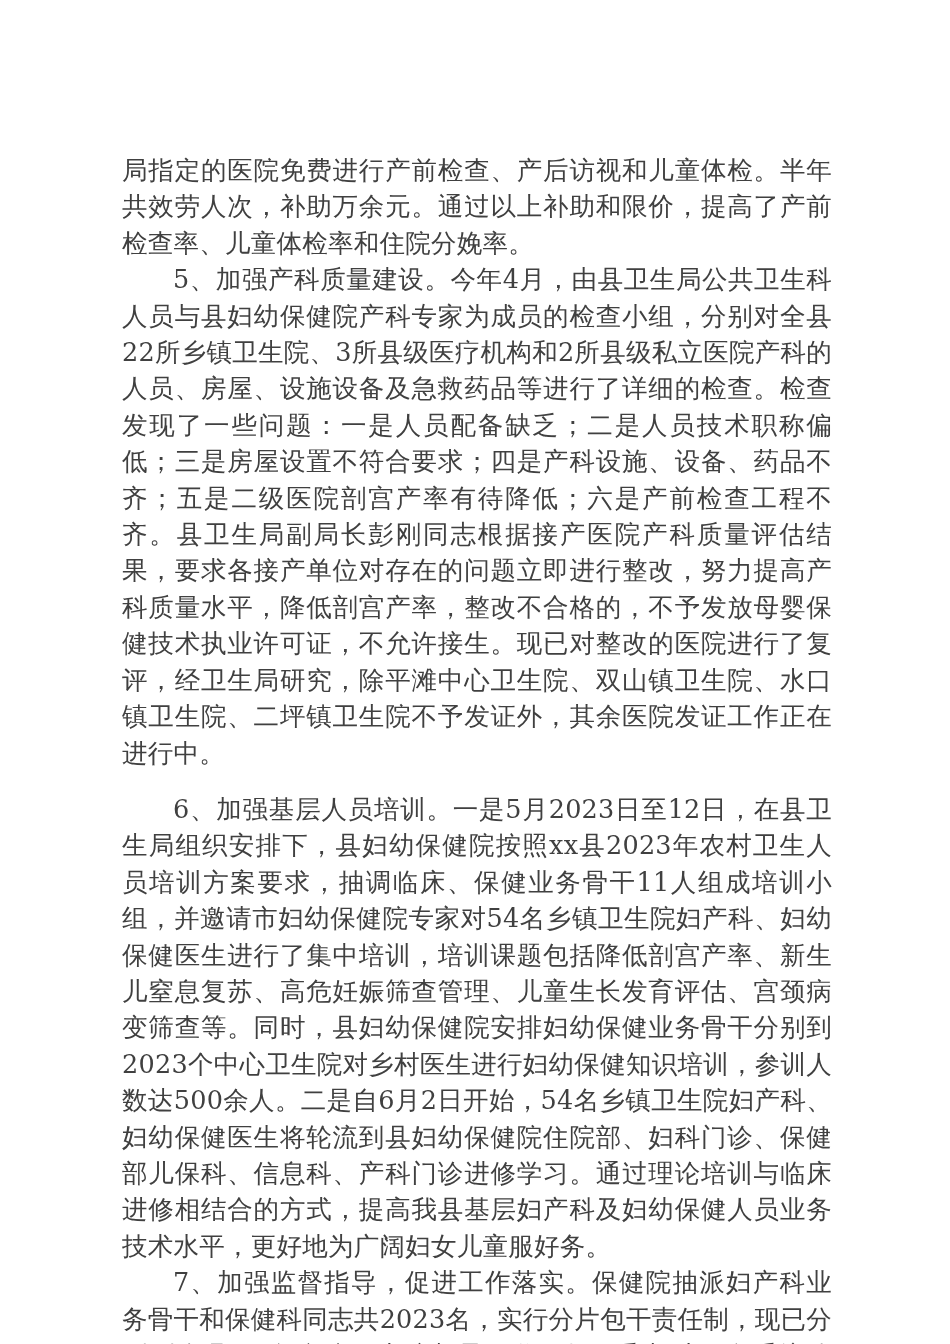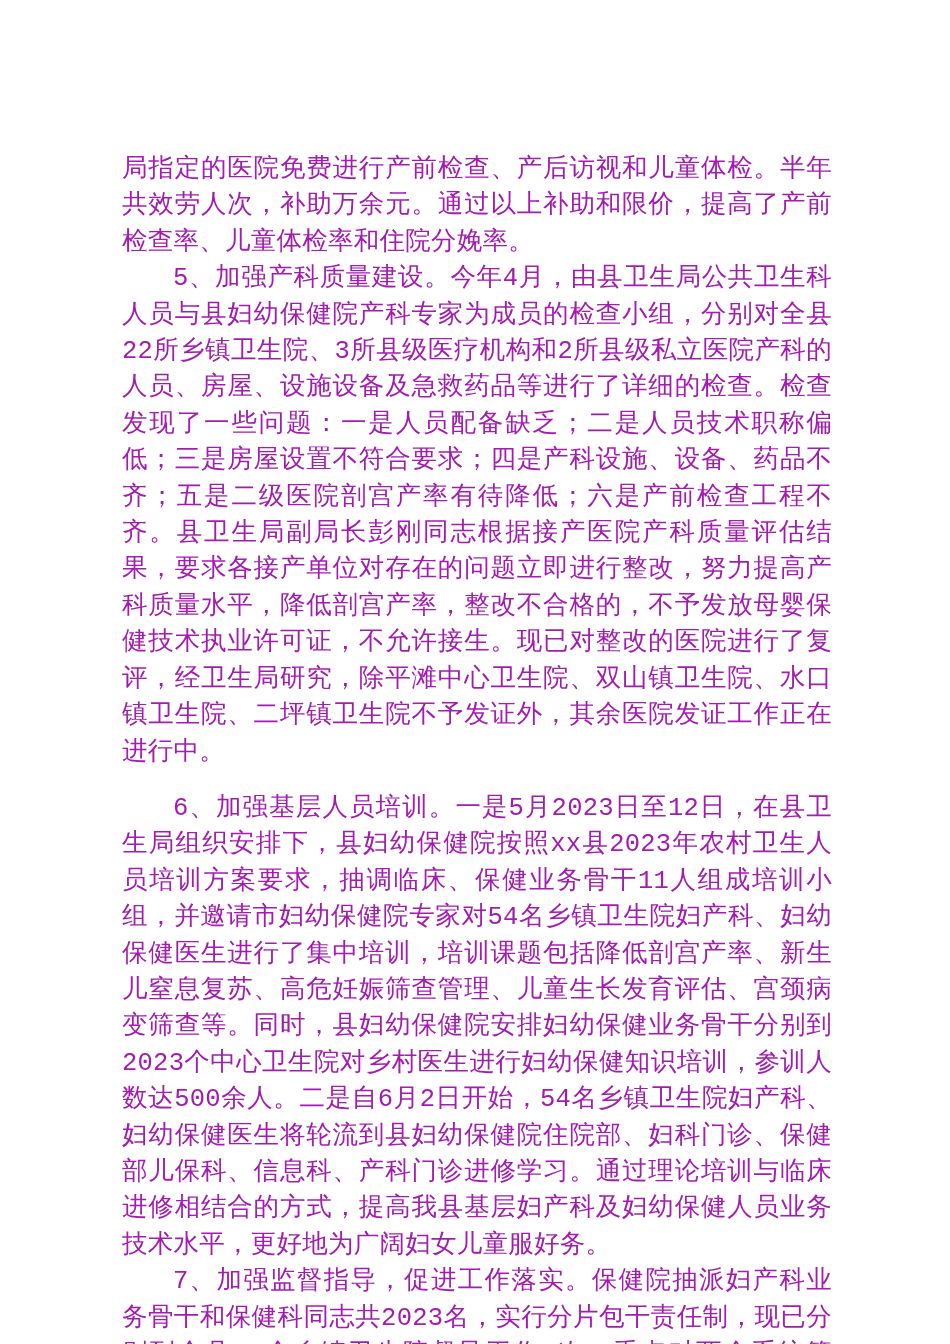--- a/index.html
+++ b/index.html
@@ -29,27 +29,26 @@
     left: 122px;
     top: 152px;
     width: 710px;
   }
 
   .para {
     margin: 0;
     padding: 0;
     font-size: 25.5px;
     line-height: 36.4px;
-    color: #a21caf;
+    color: #404040;
     text-align: justify;
     text-justify: inter-ideograph;
     text-align-last: left;
     letter-spacing: 0.25px;
     font-weight: 400;
-    font-family: Liberation Mono, monospace;
     -webkit-font-smoothing: antialiased;
   }
 
   .para.indent {
     text-indent: 2em;
   }
 
   .para.gap-before {
     margin-top: 20px;
   }

